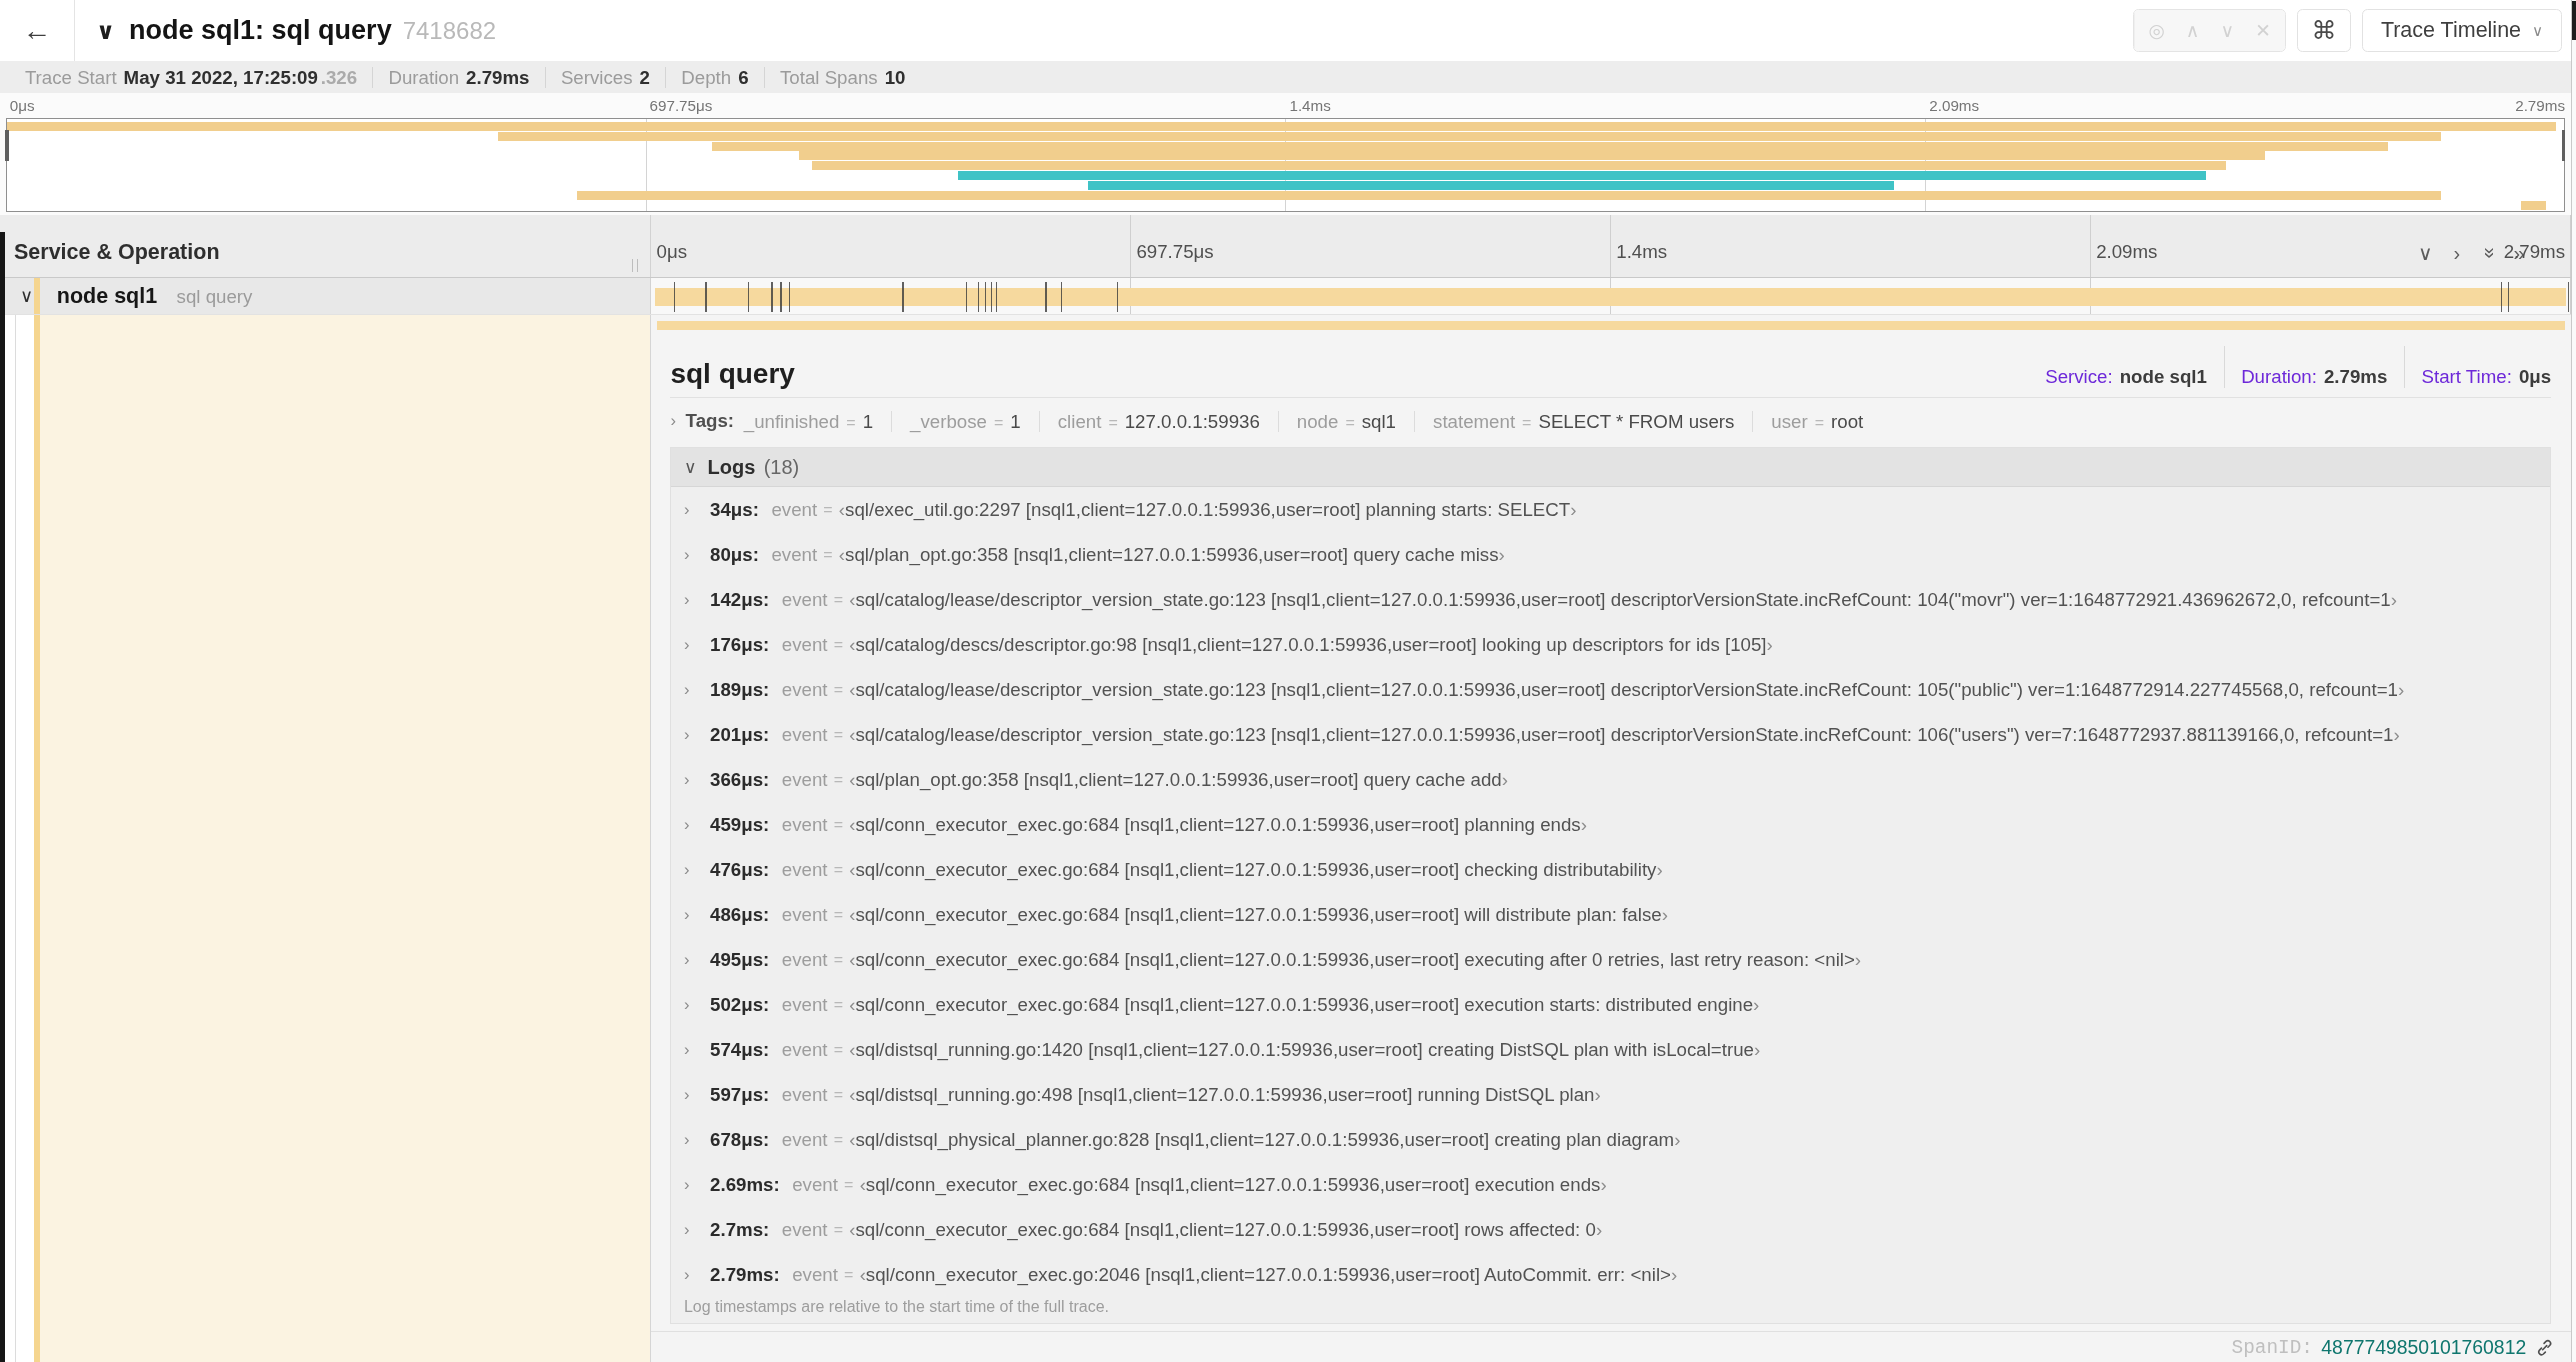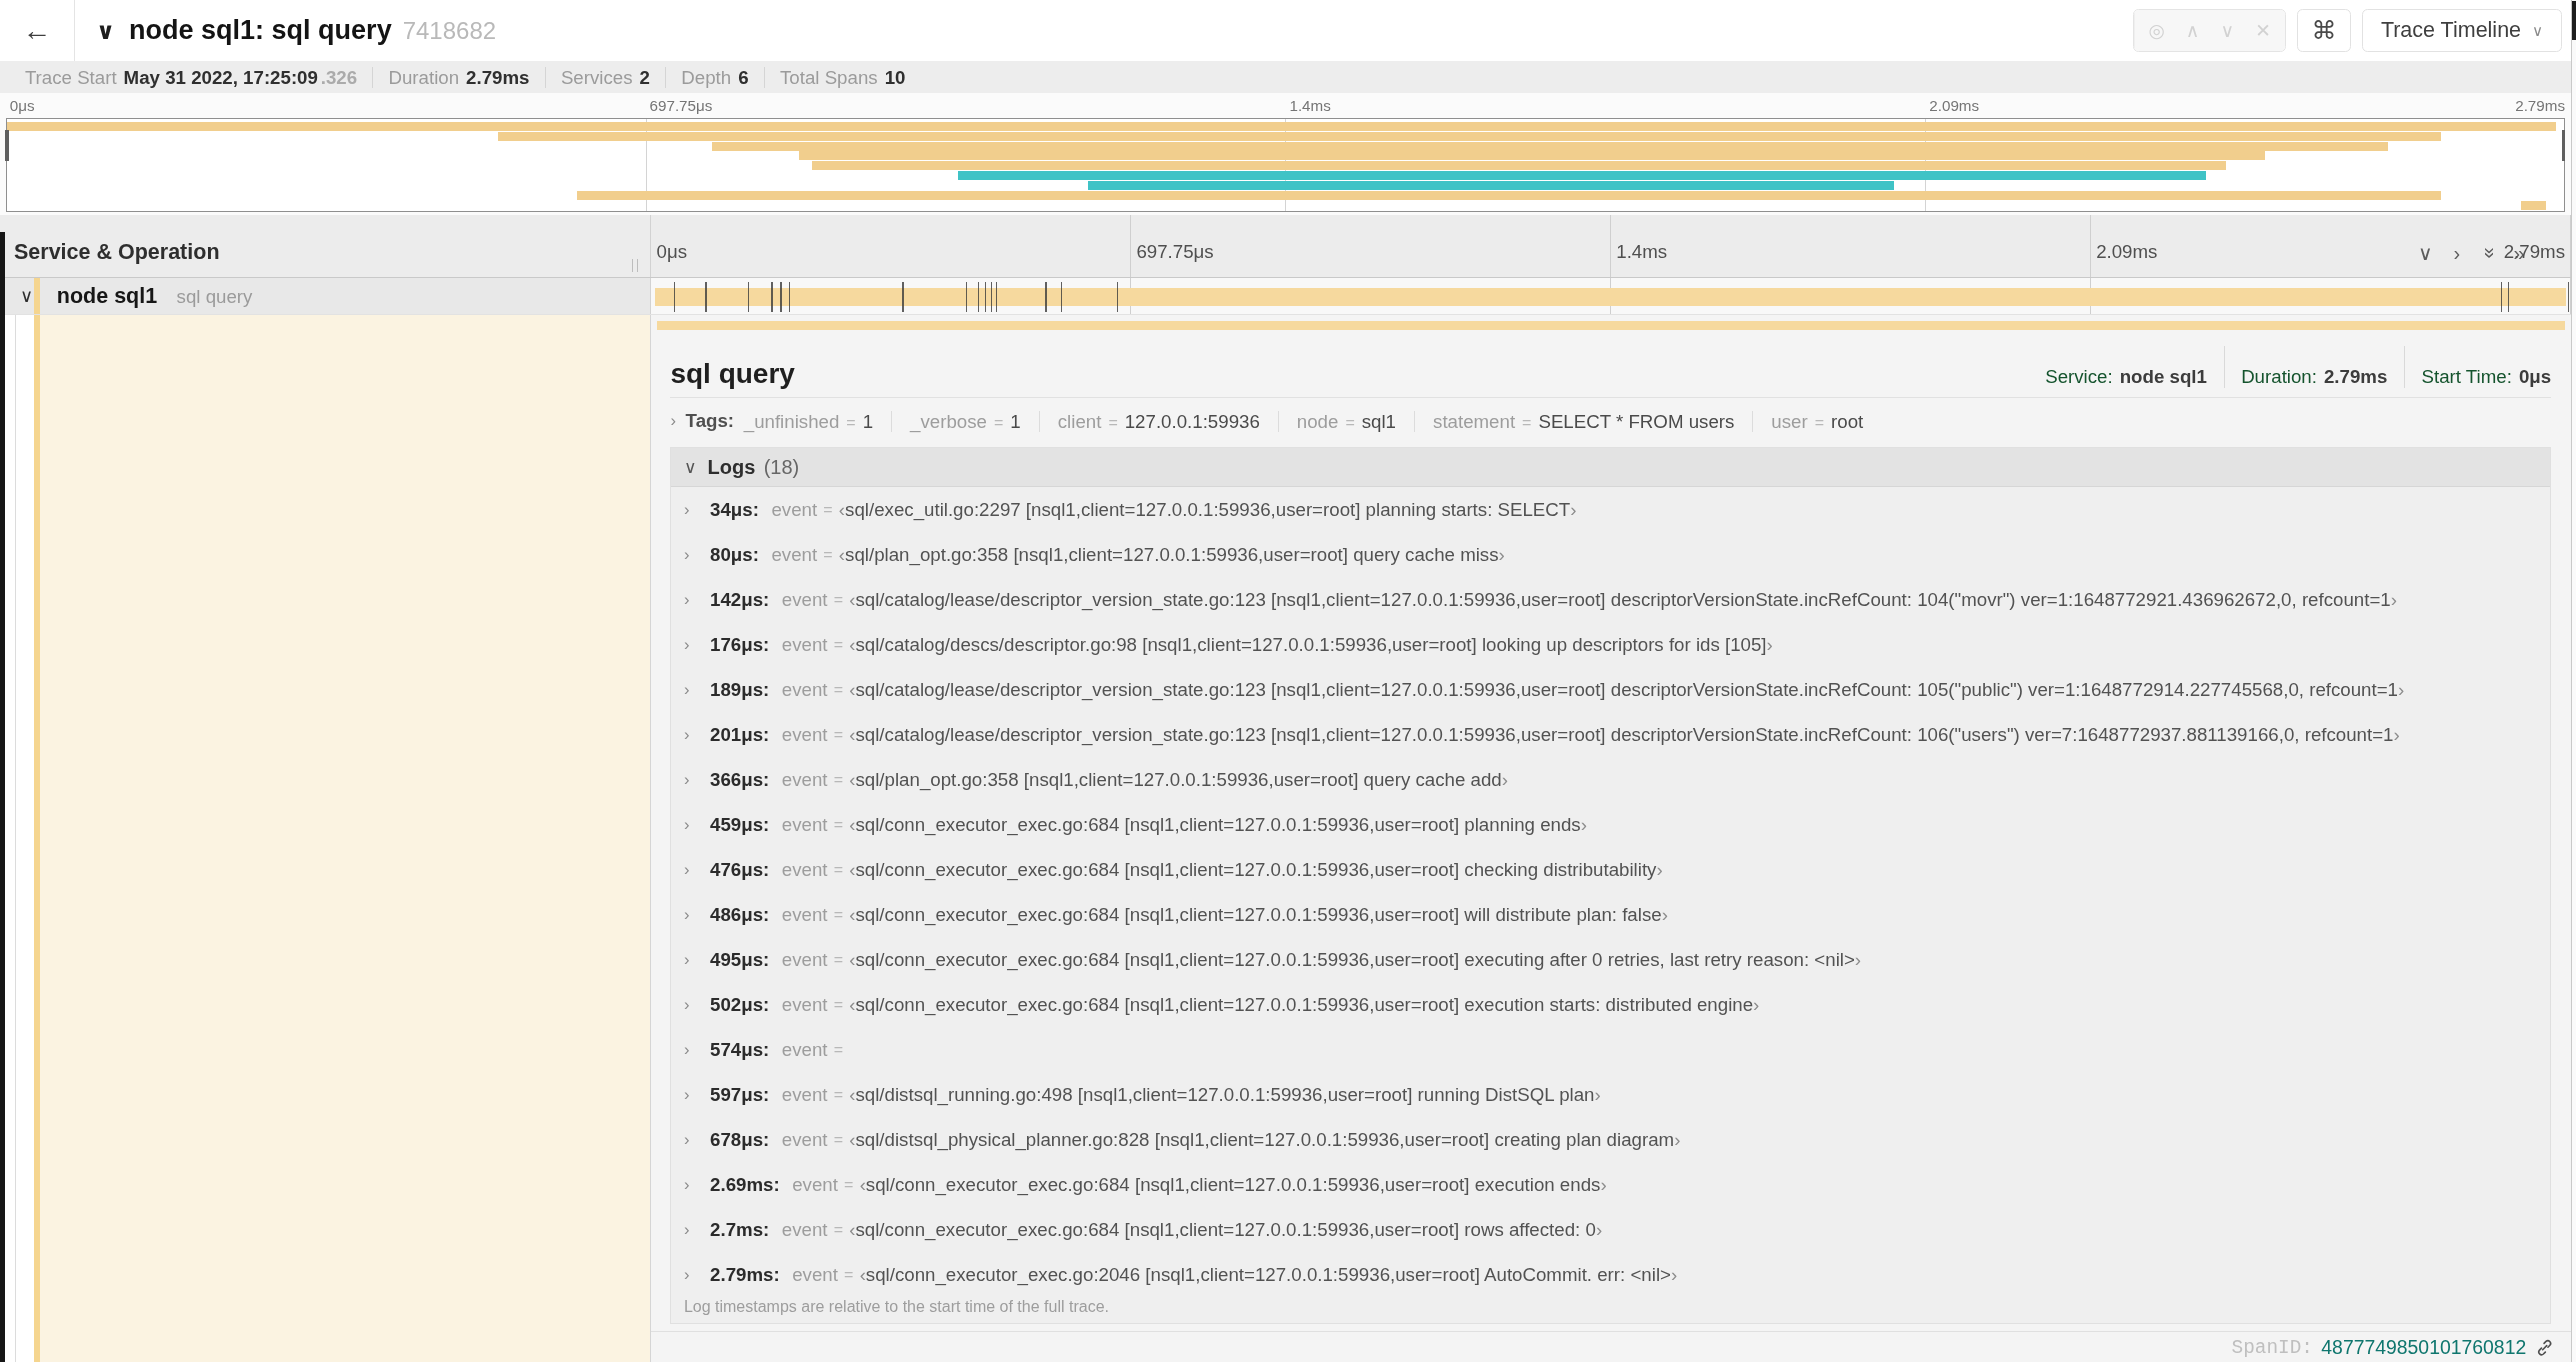--- a/index.html
+++ b/index.html
@@ -88,21 +88,21 @@
   .detail-panel { position:absolute; left:650px; right:0; top:0; bottom:0; background:#f4f4f4;
     border-left:1.4px solid #d5d5d5; }
   .detail-topbar { position:absolute; top:5.5px; left:5.5px; right:5.5px; height:9.7px; }
   .detail-head { position:absolute; top:30.5px; left:19.4px; right:19.4px; display:flex;
     align-items:baseline; justify-content:space-between; }
   .detail-title { font-size:28px; font-weight:700; color:#1f1f1f; }
   .overview { display:flex; align-items:baseline; font-size:18.7px; }
   .ov-item { display:flex; align-items:baseline; padding:0 16.6px; }
   .ov-item:last-child { padding-right:0; }
   .ov-item + .ov-item { border-left:1.4px solid #d9d9d9; }
-  .ov-label { color:#14532d;margin-top:20px; }
+  .ov-label { color:#6d28d9;margin-top:20px; }
   .ov-value { color:#3c3c3c; font-weight:700; margin-left:7px; }
   .detail-divider { position:absolute; top:82px; left:19.4px; right:19.4px; border-top:1.4px solid #e1e1e1; }
 
   .tags-row { position:absolute; top:91px; left:19.4px; right:19.4px; height:30.5px; display:flex;
     align-items:center; font-size:18.7px; cursor:pointer; }
   .tags-chevron { color:#8b8b8b; font-size:16.6px; margin-right:9.7px; }
   .tags-label { font-weight:700; color:#4f4f4f; }
   .tag-item { display:flex; align-items:baseline; padding:0 18px; height:21px; }
   .tag-item.first { padding-left:9.7px; }
   .tag-item + .tag-item { border-left:1.4px solid #dcdcdc; }
@@ -436,20 +436,21 @@
               <span class="log-time">502μs:</span>
               <span class="log-key">event</span>
               <span class="log-eq">=</span>
               <span><span class="log-quote">‹</span><span class="log-msg">sql/conn_executor_exec.go:684 [nsql1,client=127.0.0.1:59936,user=root] execution starts: distributed engine</span><span class="log-quote">›</span></span>
             </div>
             <div class="log-row">
               <span class="log-chevron">›</span>
               <span class="log-time">574μs:</span>
               <span class="log-key">event</span>
               <span class="log-eq">=</span>
+              <span><span class="log-quote">‹</span><span class="log-msg">sql/distsql_running.go:1420 [nsql1,client=127.0.0.1:59936,user=root] creating DistSQL plan with isLocal=true</span><span class="log-quote">›</span></span>
             </div>
             <div class="log-row">
               <span class="log-chevron">›</span>
               <span class="log-time">597μs:</span>
               <span class="log-key">event</span>
               <span class="log-eq">=</span>
               <span><span class="log-quote">‹</span><span class="log-msg">sql/distsql_running.go:498 [nsql1,client=127.0.0.1:59936,user=root] running DistSQL plan</span><span class="log-quote">›</span></span>
             </div>
             <div class="log-row">
               <span class="log-chevron">›</span>

